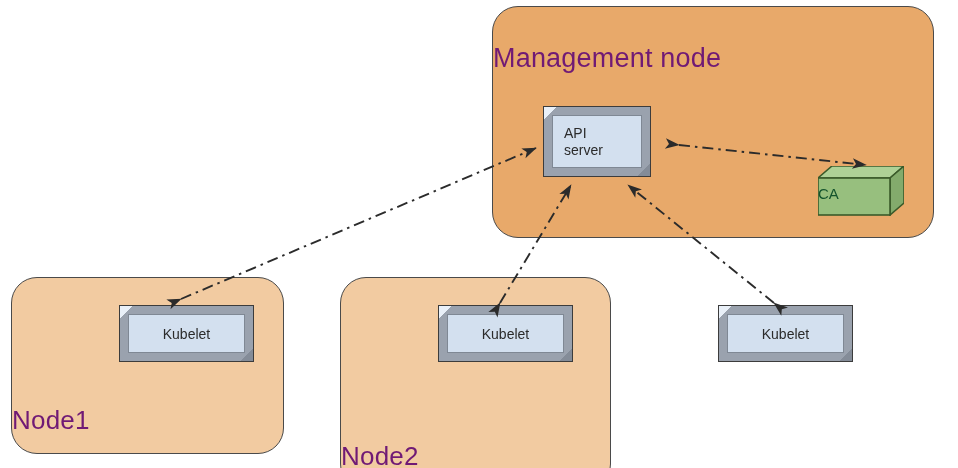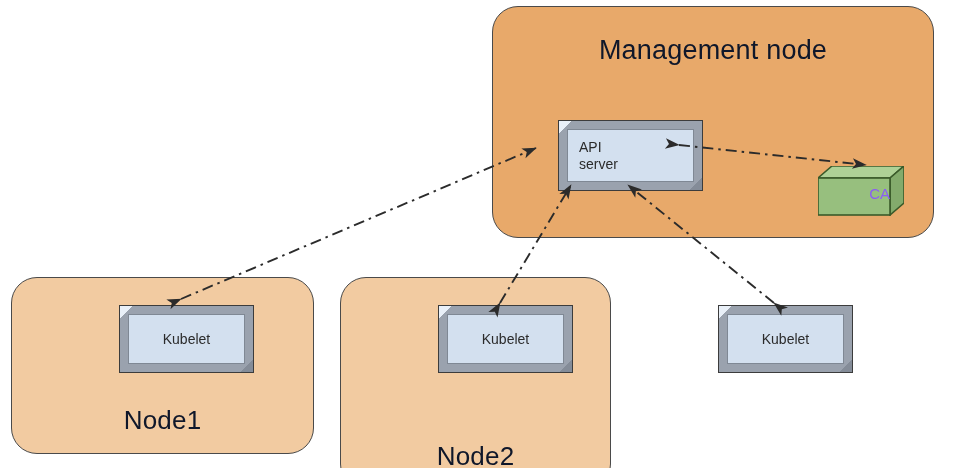--- a/index.html
+++ b/index.html
@@ -32,41 +32,41 @@
     position: absolute;
     border-radius: 26px;
     border: 1.6px solid #4a4a4a;
     box-sizing: border-box;
     z-index: 1;
   }
   .container-label {
     position: absolute;
     left: 0;
     width: 100%;
-    text-align: center;
-    color: #0f172a;
+    color: #701a75;
     font-weight: 400;
     letter-spacing: 0.2px;
+    margin-top: 8px;
   }
 
   #mgmt-node {
     left: 492px;
     top: 6px;
     width: 442px;
     height: 232px;
     background: #e8a96a;
   }
   #mgmt-node-label {
     top: 26px;
     font-size: 27px;
     line-height: 34px;
   }
 
   .worker-node { background: #f2cba1; }
-  #node-1 { left: 11px;  top: 277px; width: 303px; height: 177px; }
+  #node-1 { left: 11px;  top: 277px; width: 273px; height: 177px; }
   #node-2 { left: 340px; top: 277px; width: 271px; height: 213px; }
   #node-3 { left: 670px; top: 277px; width: 273px; height: 177px; }
   .worker-node-label {
     bottom: 18px;
     font-size: 26px;
     line-height: 30px;
   }
 
   
   .bevel-box {
@@ -110,50 +110,49 @@
     z-index: 4;
   }
   .bevel-label.centered {
     left: 0;
     width: 100%;
     text-align: center;
   }
 
   #api-server {
     left: 543px;
-    top: 120px;
-    width: 145px;
+    top: 106px;
+    width: 108px;
     height: 71px;
-    margin-left: 15px;
   }
   #api-server-label { left: 20px; }
 
-  .kubelet-box { width: 135px; height: 68px; padding-left: 16px; }
+  .kubelet-box { width: 135px; height: 57px; padding-left: 16px; }
   #kubelet-1 { left: 119px; top: 305px; }
   #kubelet-2 { left: 438px; top: 305px; }
   #kubelet-3 { left: 718px; top: 305px; }
 
   
   #ca-box {
     position: absolute;
     left: 818px;
     top: 166px;
     width: 86px;
     height: 50px;
     z-index: 3;
   }
   #ca-box svg { display: block; }
   #ca-label {
     position: absolute;
     left: 0;
     top: 19px;
     width: 72px;
-    text-align: right;
+    text-align: left;
     font-size: 15px;
-    color: #8b5cf6;
+    color: #14532d;
     z-index: 4;
   }
 </style>
 </head>
 <body>
 
 <div id="canvas">
 
   <div class="container-box" id="mgmt-node">
     <div class="container-label" id="mgmt-node-label">Management

